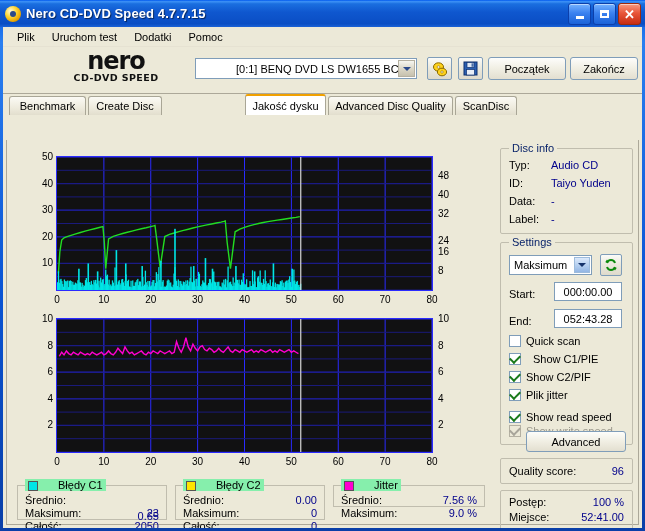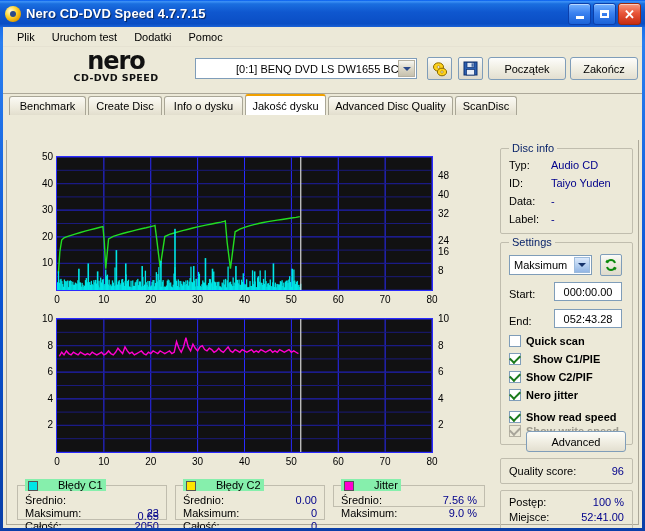--- a/index.html
+++ b/index.html
@@ -145,21 +145,21 @@
   
   .rgrp{
     position:absolute;border:1px solid #c0bdae;border-radius:2px;box-sizing:border-box;
   }
   .rgrp>.cap{
     position:absolute;top:-7px;left:8px;background:#ece9d8;padding:0 3px;
     font-size:11px;color:#0a246a;
   }
   .dlabel{position:absolute;font-size:11px;color:#000;}
   .dval{position:absolute;font-size:11px;color:#00008b;}
-  .cbrow{position:absolute;display:flex;align-items:center;gap:5px;font-size:11px;color:#000;font-weight:bold;}
+  .cbrow{position:absolute;display:flex;align-items:center;gap:5px;font-size:11px;color:#000;}
   .cb{
     width:12px;height:12px;border:1px solid #7f9db9;background:#fff;box-sizing:border-box;
     display:flex;align-items:center;justify-content:center;flex:none;
   }
   .cb.checked::after{
     content:"";width:8px;height:5px;border-left:2px solid #1a7a1a;border-bottom:2px solid #1a7a1a;
     transform:rotate(-45deg) translate(1px,-1px);
   }
   .cbrow.disabled{color:#9b988c;}
   .cbrow.disabled .cb{background:#ece9d8;border-color:#b4b0a2;}
@@ -251,21 +251,20 @@
         </svg>
       </div>
 
       <div class="btn" style="left:485px;width:78px;">Początek</div>
       <div class="btn" style="left:567px;width:68px;">Zakończ</div>
     </div>
 
     <div class="tabs">
       <div class="tab" style="left:6px;width:77px;">Benchmark</div>
       <div class="tab" style="left:85px;width:74px;">Create Disc</div>
-      <div class="tab" style="left:161px;width:79px;">Info o dysku</div>
       <div class="tab" style="left:325px;width:125px;">Advanced Disc Quality</div>
       <div class="tab active" style="left:242px;width:81px;">Jakość dysku</div>
       <div class="tab" style="left:452px;width:62px;">ScanDisc</div>
     </div>
 
     <div class="panel">
 
       <div class="graphbox">
         <div class="gtitlearea">
           <div class="plot" id="plot1">
@@ -759,21 +758,21 @@
         <div class="cbrow" style="left:8px;top:110px;gap:12px;">
           <span class="cb checked"></span>
           <span>Show C1/PIE</span>
         </div>
         <div class="cbrow" style="left:8px;top:128px;">
           <span class="cb checked"></span>
           <span>Show C2/PIF</span>
         </div>
         <div class="cbrow" style="left:8px;top:146px;">
           <span class="cb checked"></span>
-          <span>Nero jitter</span>
+          <span>Plik jitter</span>
         </div>
         <div class="cbrow" style="left:8px;top:168px;">
           <span class="cb checked"></span>
           <span>Show read speed</span>
         </div>
         <div class="cbrow disabled" style="left:8px;top:182px;">
           <span class="cb checked"></span>
           <span>Show write speed</span>
         </div>
       </div>

